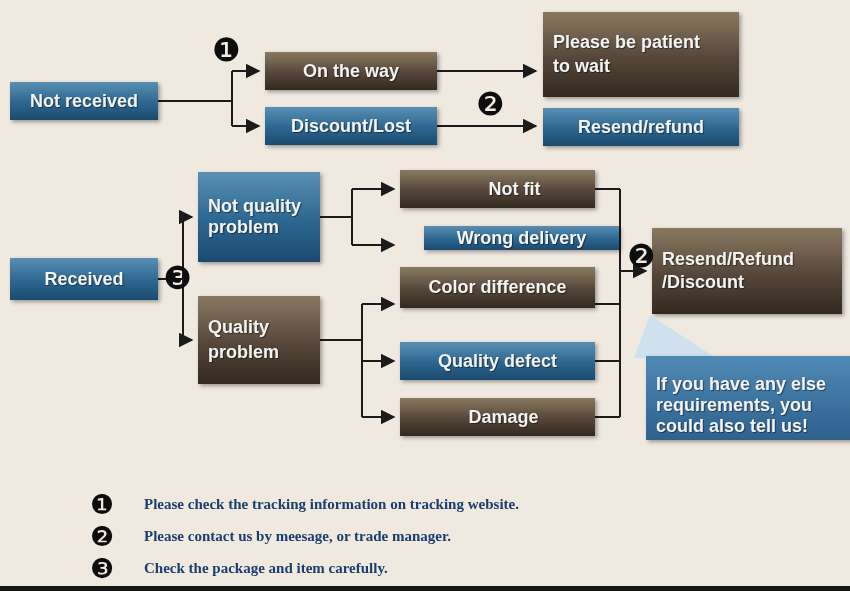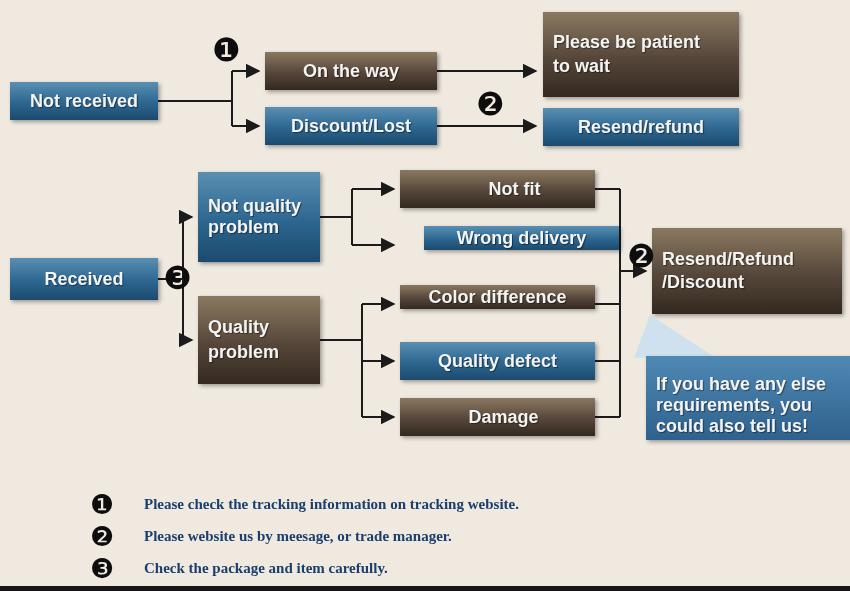--- a/index.html
+++ b/index.html
@@ -120,21 +120,21 @@
 
   <div class="box brown multi" style="left:198px;top:296px;width:122px;height:88px;">
     <span>Quality</span>
     <span>problem</span>
   </div>
 
   <div class="box brown" style="left:400px;top:170px;width:195px;height:38px;padding-left:34px;">Not fit</div>
 
   <div class="box blue" style="left:400px;top:226px;width:195px;height:24px;margin-left:24px;">Wrong delivery</div>
 
-  <div class="box brown" style="left:400px;top:285px;width:195px;height:24px;">Color difference</div>
+  <div class="box brown" style="left:400px;top:267px;width:195px;height:41px;">Color difference</div>
 
   <div class="box blue" style="left:400px;top:342px;width:195px;height:38px;">Quality defect</div>
 
   <div class="box brown" style="left:400px;top:398px;width:195px;height:38px;padding-left:12px;">Damage</div>
 
   <div class="box brown multi" style="left:652px;top:228px;width:190px;height:86px;">
     <span>Resend/Refund</span>
     <span>/Discount</span>
   </div>
 
@@ -149,21 +149,21 @@
   <div class="num" style="left:163px;top:262px;">❸</div>
   <div class="num" style="left:627px;top:240px;">❷</div>
 
   <div class="legend">
     <div class="legend-row">
       <span class="legend-num">❶</span>
       <span class="legend-text">Please check the tracking information on tracking website.</span>
     </div>
     <div class="legend-row">
       <span class="legend-num">❷</span>
-      <span class="legend-text">Please website us by meesage, or trade manager.</span>
+      <span class="legend-text">Please contact us by meesage, or trade manager.</span>
     </div>
     <div class="legend-row">
       <span class="legend-num">❸</span>
       <span class="legend-text">Check the package and item carefully.</span>
     </div>
   </div>
 
   <div class="bottom-bar"></div>
 
 </div>

